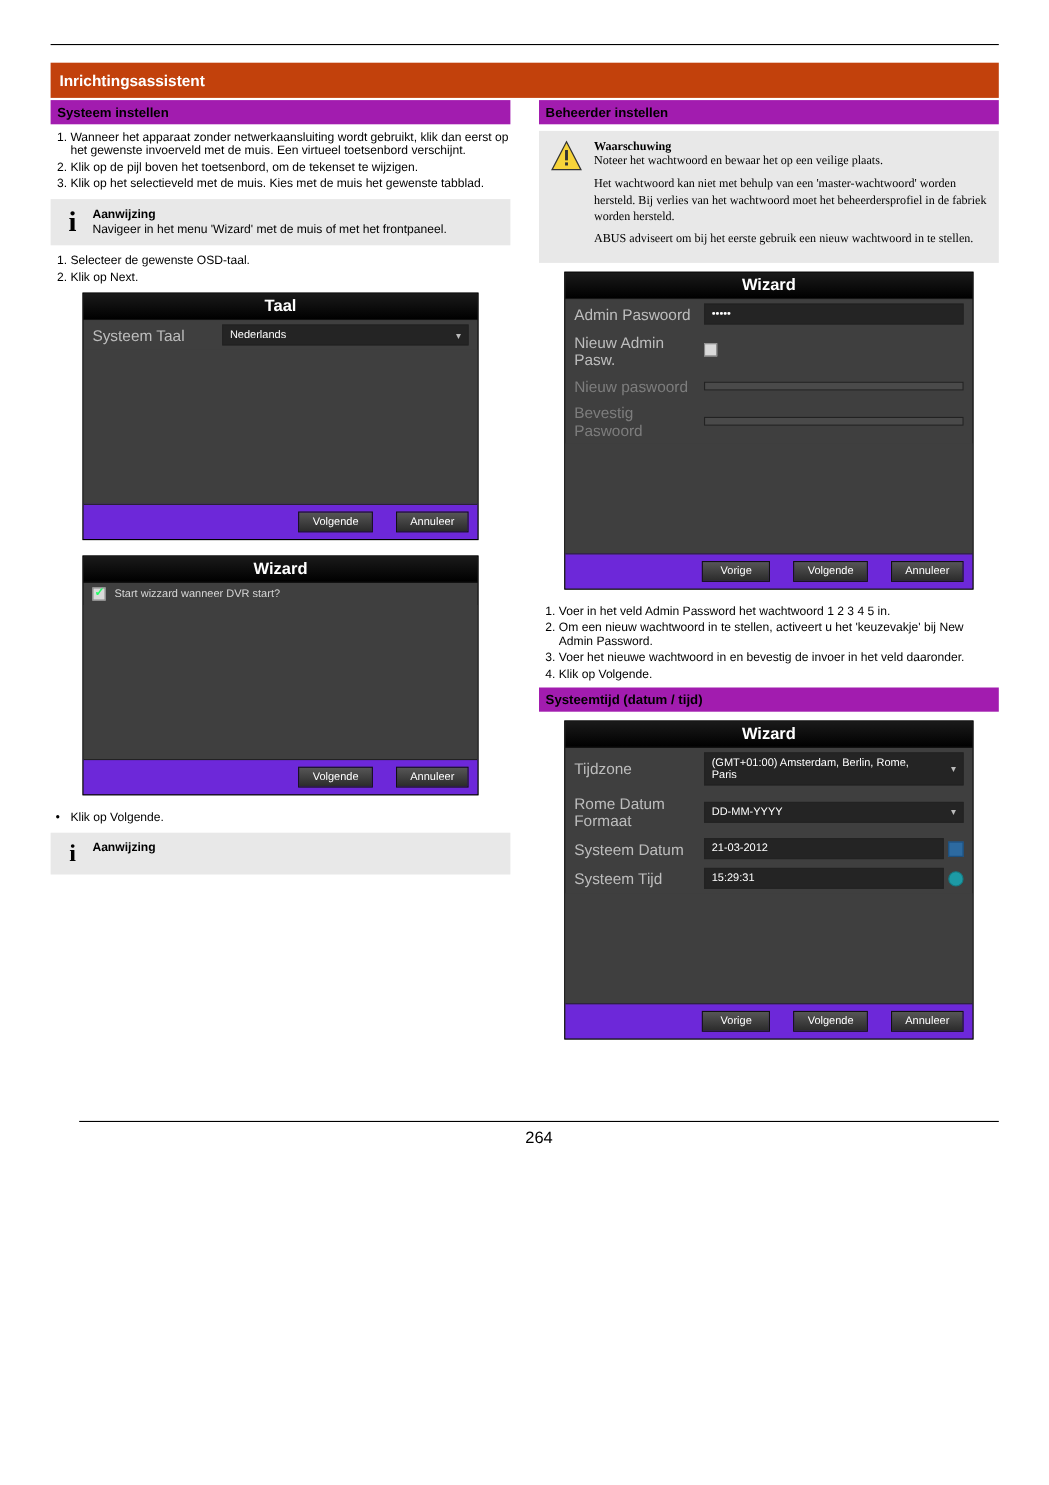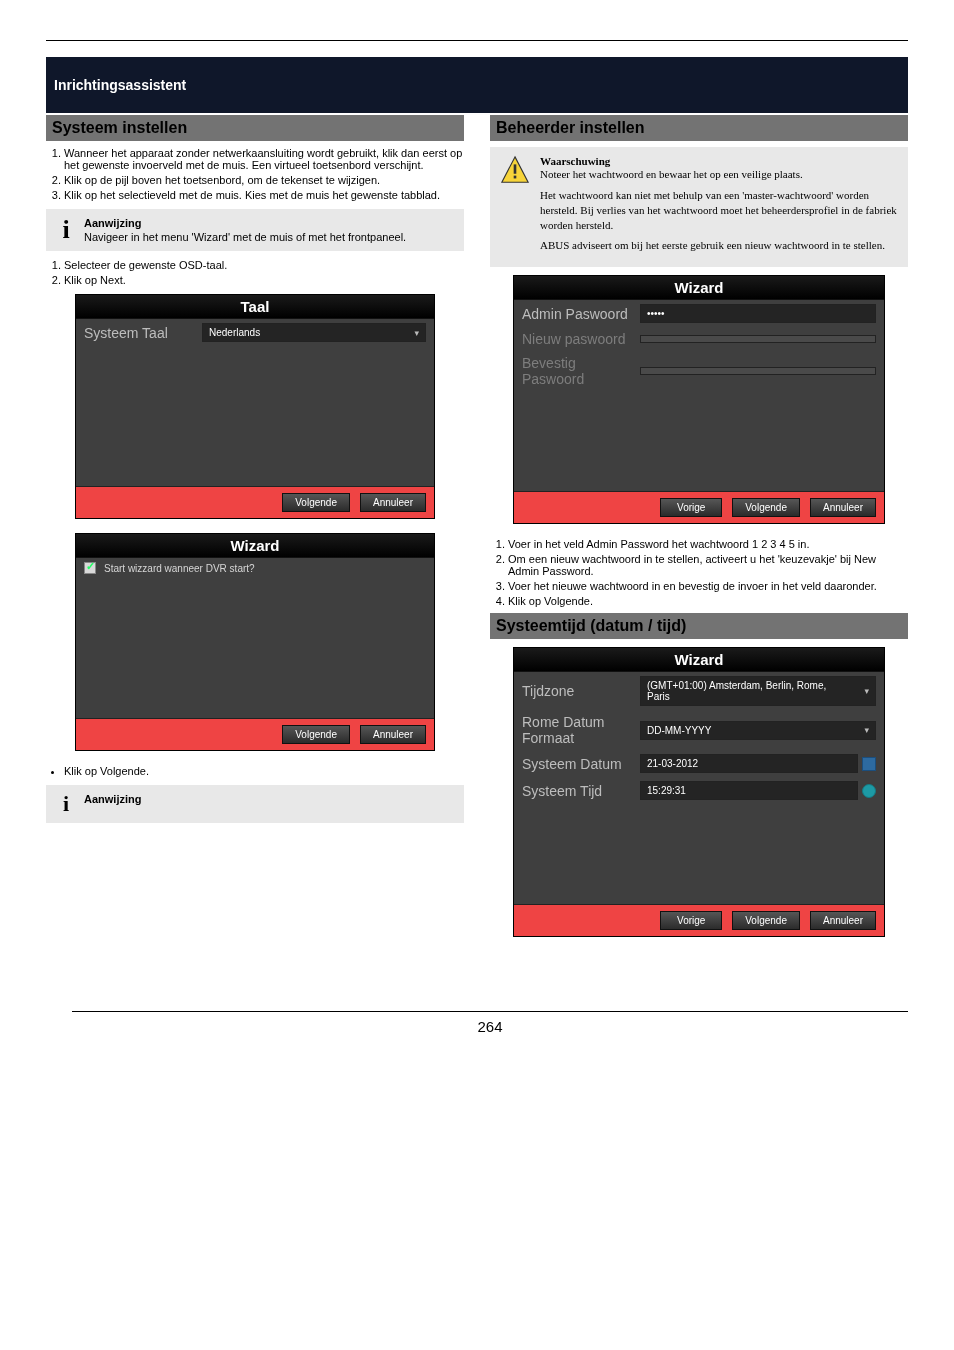--- a/index.html
+++ b/index.html
@@ -7,28 +7,28 @@
     font-family: Arial, Helvetica, sans-serif;
     font-size: 11px;
     color: #000;
     width: 954px;
     margin: 0 auto;
     background: #fff;
     padding: 40px 46px 20px 46px;
   }
   .hr-top { border-top: 1px solid #000; margin-bottom: 16px; }
   .section-bar {
-    background: #0f172a; color: #fff; font-weight: bold;
-    padding: 20px 8px; font-size: 14px; margin-bottom: 2px;
+    background: #c2410c; color: #fff; font-weight: bold;
+    padding: 8px 8px; font-size: 14px; margin-bottom: 2px;
   }
   .cols { display: flex; gap: 26px; }
   .col { flex: 1; min-width: 0; }
   .heading-box {
-    background: #737373; font-weight: bold; padding: 4px 6px;
-    font-size: 16px; margin-bottom: 6px;
+    background: #a21caf; font-weight: bold; padding: 4px 6px;
+    font-size: 12px; margin-bottom: 6px;
   }
   p { margin-bottom: 6px; line-height: 1.35; }
   ol { padding-left: 18px; margin-bottom: 6px; }
   ol li { margin-bottom: 3px; }
   ul.bullets { padding-left: 18px; margin-bottom: 6px; }
   .infobox {
     display: flex; align-items: flex-start; gap: 8px;
     background: #e8e8e8; padding: 8px 10px; margin: 8px 0;
   }
   .infobox .icon { font-family: Georgia, serif; font-weight: bold; font-size: 26px; line-height: 1; width: 20px; text-align: center; }
@@ -66,22 +66,22 @@
     flex:1; background:#242424; color:#fff; padding:3px 6px; font-size:10px; border:1px solid #222;
   }
   .ui-input.disabled { background:#4a4a4a; color:#8a8a8a; }
   .ui-checkbox {
     width:12px; height:12px; background:#d9d9d9; border:1px solid #888; display:inline-block; position:relative;
   }
   .ui-checkbox.checked::after { content:"✓"; position:absolute; top:-3px; left:1px; color:#2f6; font-size:11px; font-weight:bold; }
   .ui-spacer { height: 140px; background:#3f3f3f; }
   .ui-spacer.sm { height: 100px; }
   .ui-footer {
-    display:flex; justify-content:flex-end; gap:10px;
-    background:#ef4444; padding:6px 8px; border-top:1px solid #222;
+    display:flex; justify-content:flex-end; gap:21px;
+    background:#6d28d9; padding:6px 8px; border-top:1px solid #222;
   }
   .ui-btn {
     background: linear-gradient(#565656,#2b2b2b);
     border:1px solid #111; color:#fff; padding:3px 12px;
     font-size:10px; min-width:62px; text-align:center;
   }
   .chev { font-size:9px; color:#bbb; }
   .iconbtn { width:14px; height:14px; margin-left:4px; display:inline-block; }
   .iconbtn.cal { background:#2d6aa0; border:1px solid #1b4e7d; }
   .iconbtn.clk { background:#1d9aa5; border:1px solid #157a83; border-radius:50%; }
@@ -188,20 +188,26 @@
     </div>
 
     <div class="ui-card wide">
       <div class="ui-title">Wizard</div>
       <div class="ui-body">
         <div class="ui-row">
           <div class="ui-label">Admin Paswoord</div>
           <div class="ui-input">•••••</div>
         </div>
         <div class="ui-row">
+          <div class="ui-label">Nieuw Admin Pasw.</div>
+          <div style="flex:1">
+            <span class="ui-checkbox"></span>
+          </div>
+        </div>
+        <div class="ui-row">
           <div class="ui-label dim">Nieuw paswoord</div>
           <div class="ui-input disabled"></div>
         </div>
         <div class="ui-row">
           <div class="ui-label dim">Bevestig Paswoord</div>
           <div class="ui-input disabled"></div>
         </div>
         <div class="ui-spacer sm"></div>
       </div>
       <div class="ui-footer">

